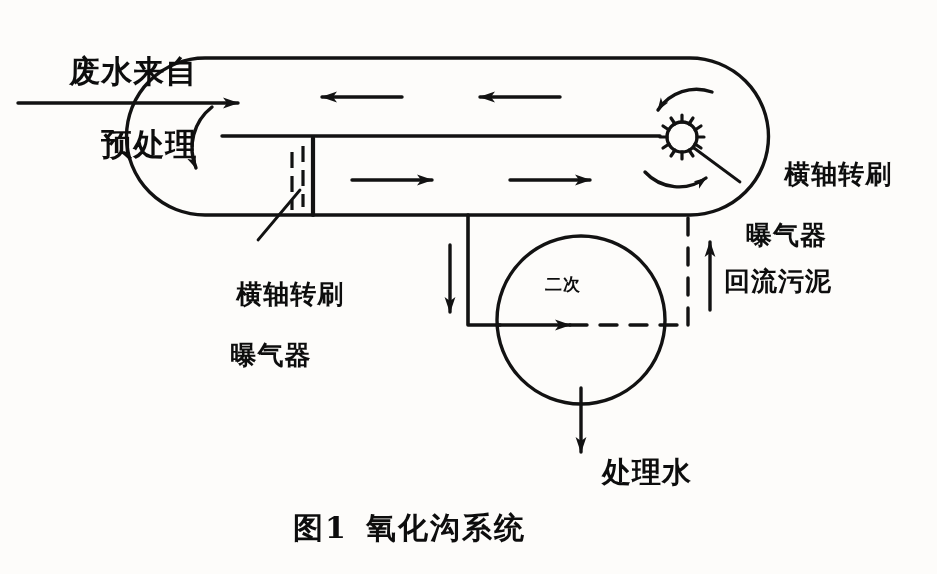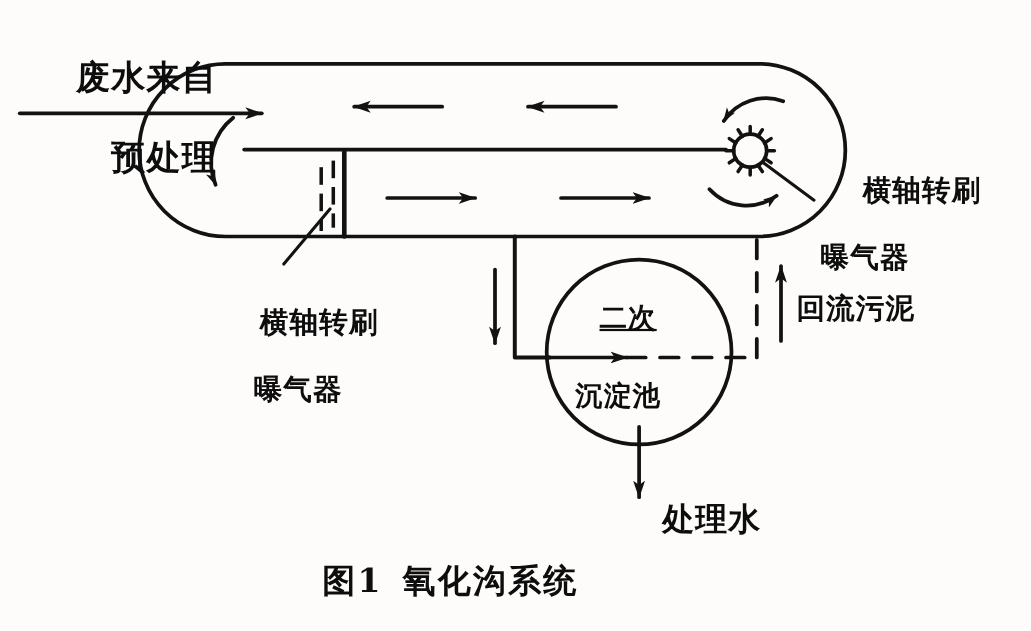--- a/index.html
+++ b/index.html
@@ -62,22 +62,21 @@
   }
   #label-treated-water {
     left: 602px;
     top: 430px;
     font-size: 29px;
     margin-top: 25px;
   }
   #label-tank-top {
     left: 545px;
     top: 274px;
-    font-size: 25px;
-    text-decoration: underline;
+    font-size: 17px;
   }
   #label-tank-bottom {
     left: 523px;
     top: 345px;
     font-size: 25px;
   }
   #figure-caption {
     position: absolute;
     left: 0;
     top: 508px;
@@ -187,19 +186,18 @@
     <span class="l1">横轴转刷</span>
     <span class="l2">曝气器</span>
   </div>
 
   <div class="lbl" id="label-return-sludge">回流污泥</div>
 
   <div class="lbl" id="label-treated-water">处理水</div>
 
   <div class="lbl" id="label-tank-top">二次</div>
 
-  <div class="lbl" id="label-tank-bottom">沉淀池</div>
 
   <div id="figure-caption">
     <span>图1</span><span class="gap"></span><span>氧化沟系统</span>
   </div>
 
 </div>
 
 </body></html>

